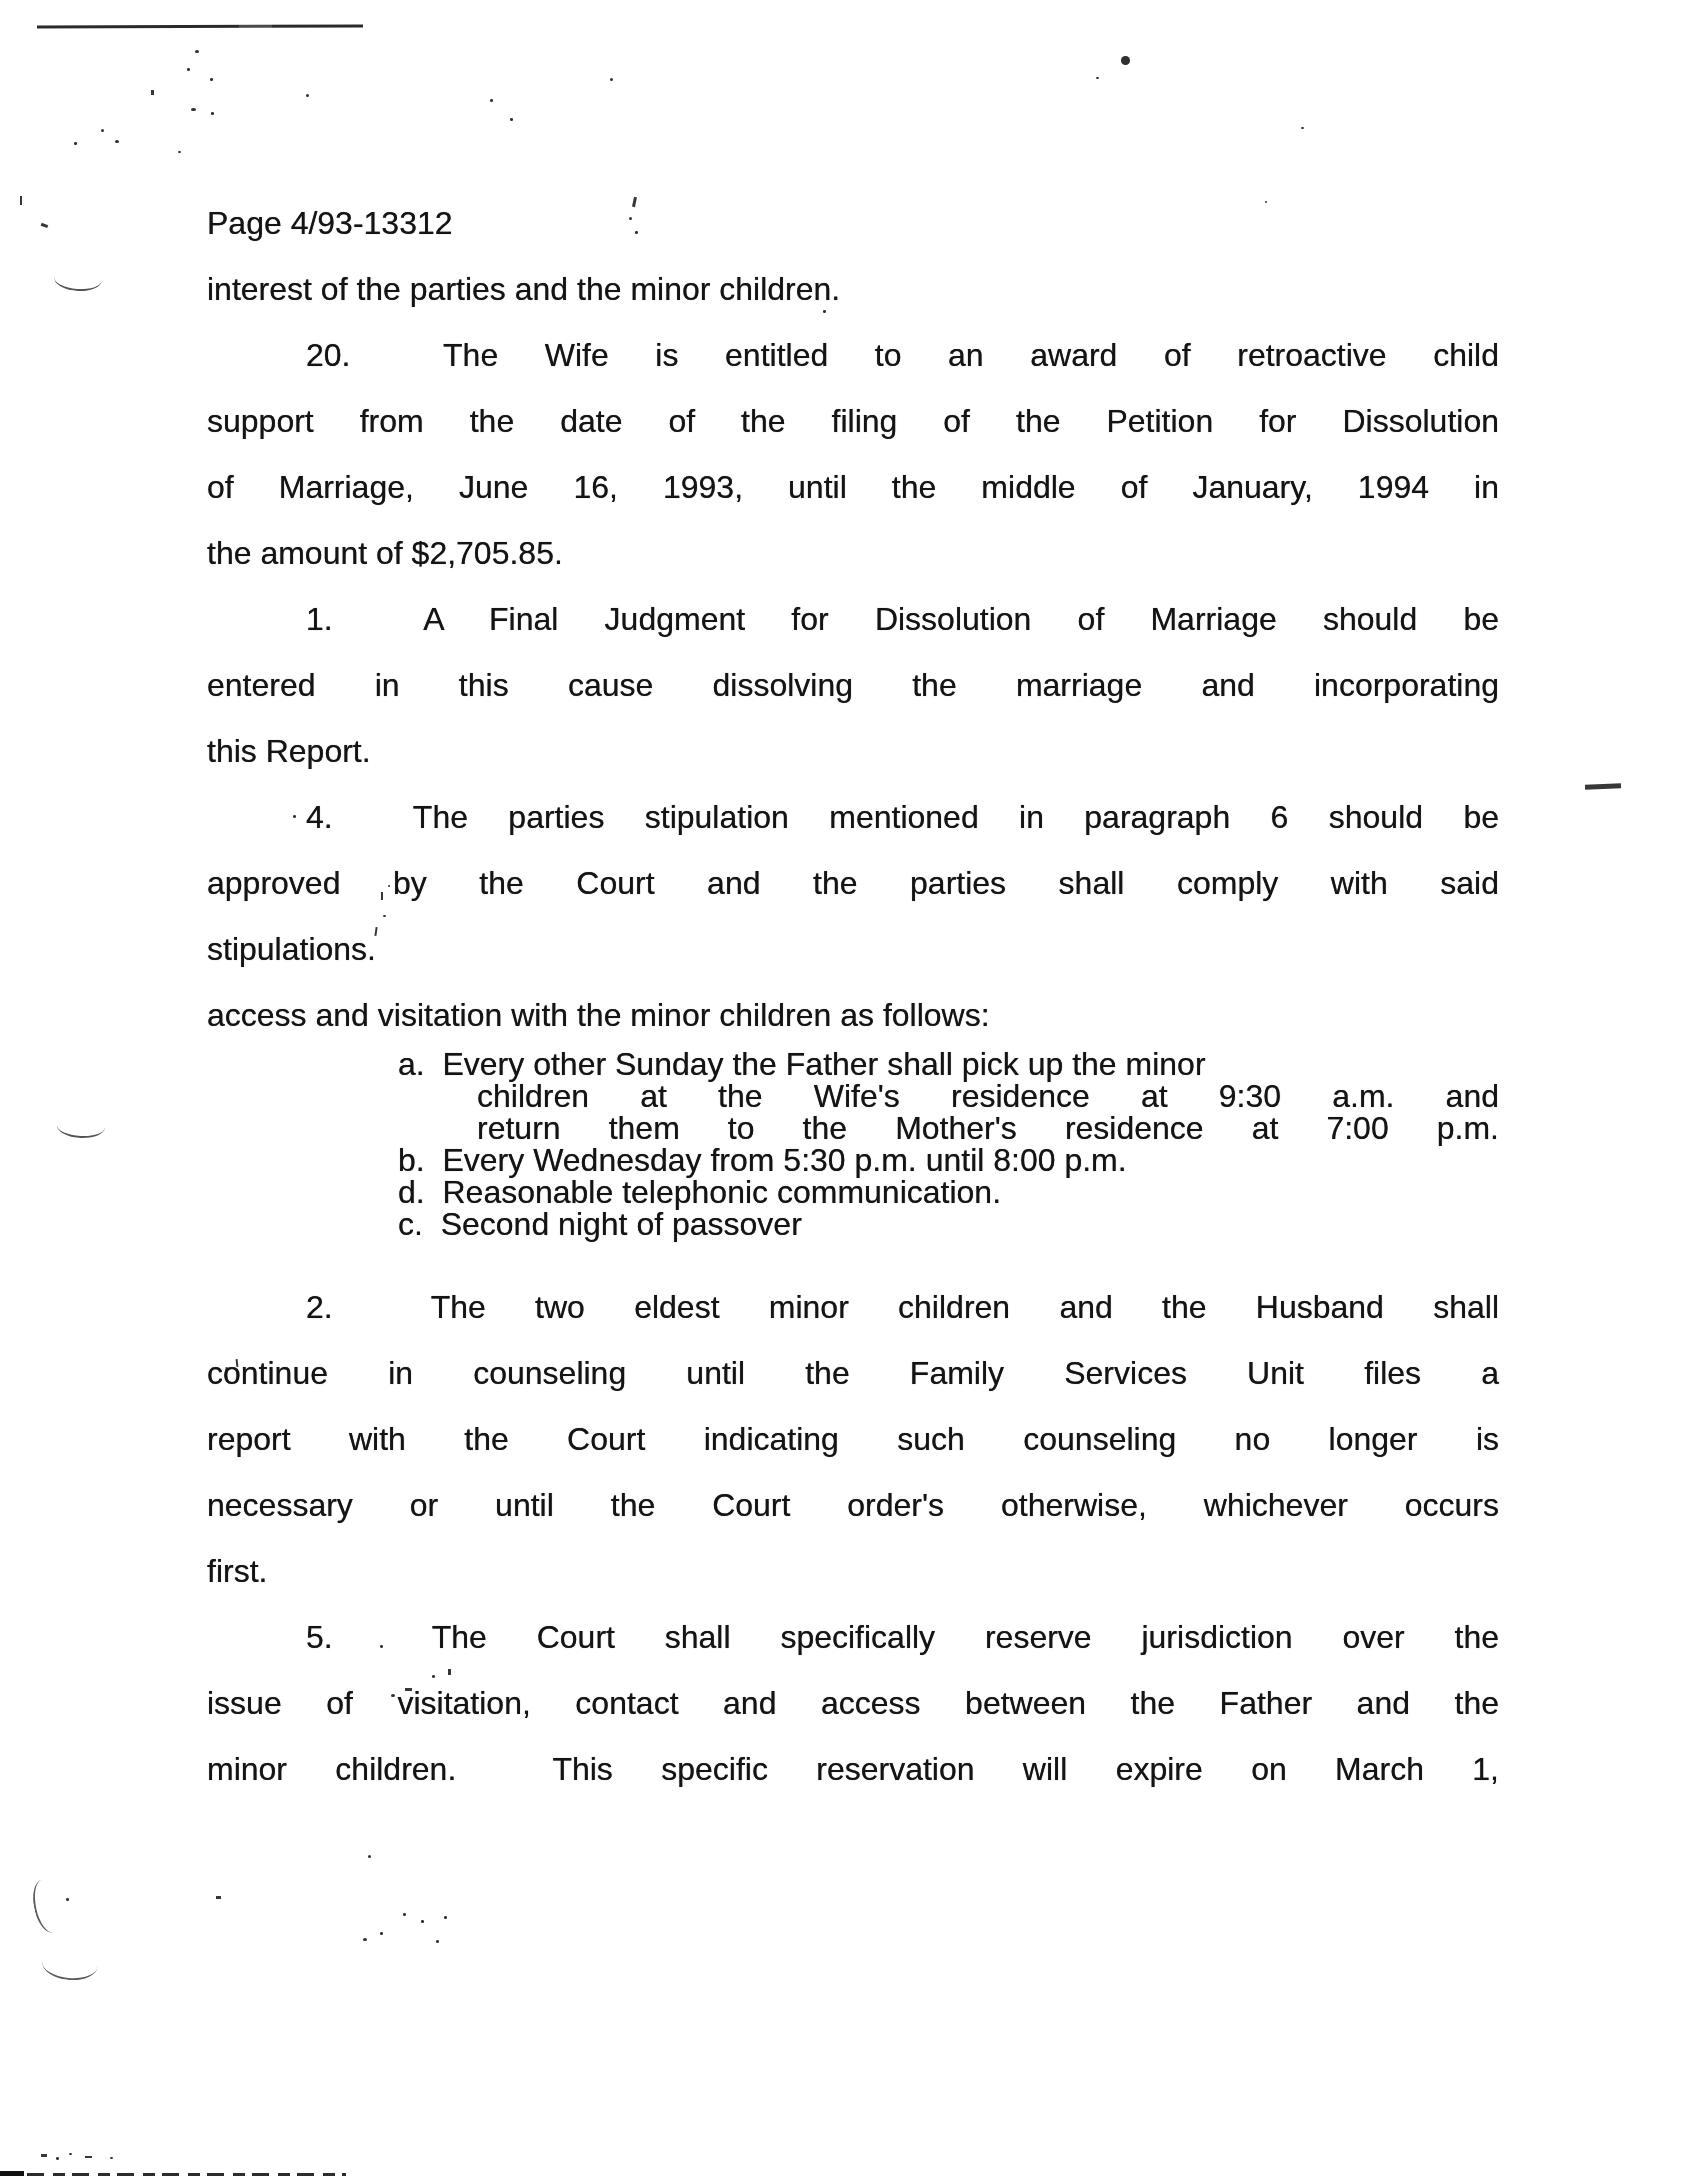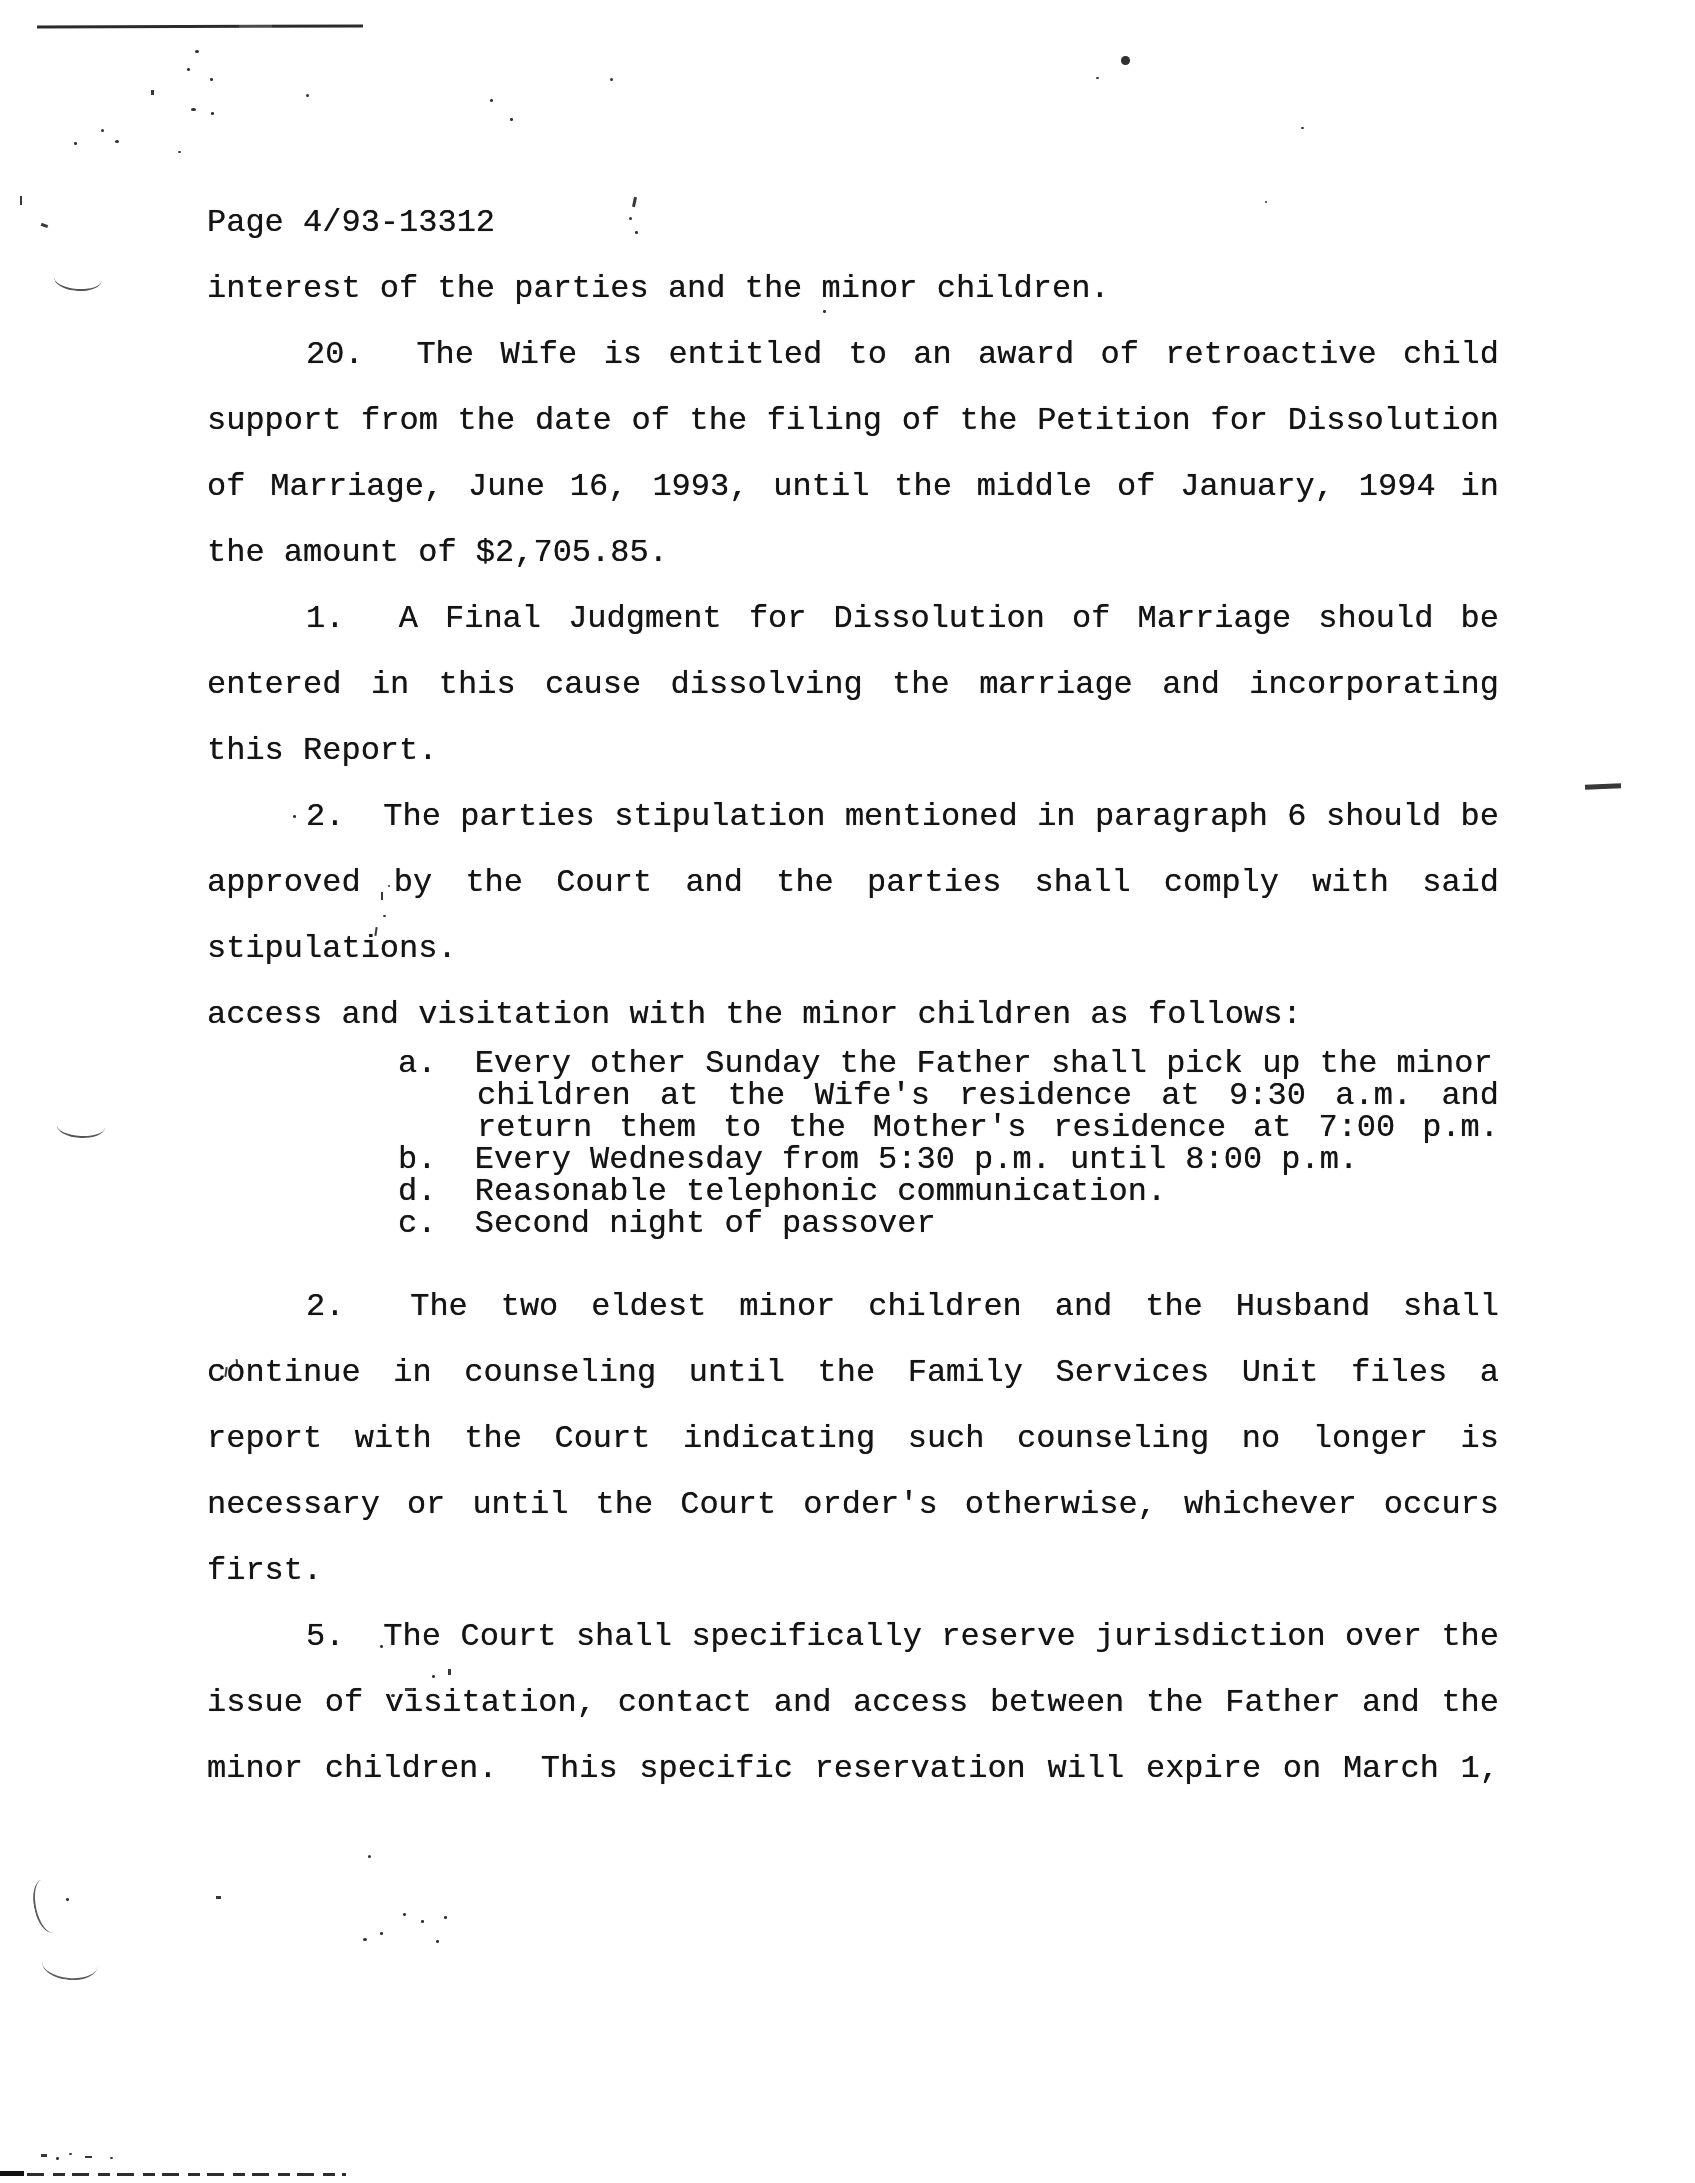--- a/index.html
+++ b/index.html
@@ -1,21 +1,21 @@
 <!DOCTYPE html>
 <html style="font-size:10.6px"><head>
 <meta charset="utf-8">
 <style>
   html,body{margin:0;padding:0;background:#e8e8e8;}
   .page{
     position:relative;
     width:1696px;height:2183px;
     background:#ffffff;
     overflow:hidden;
-    font-family:Liberation Mono, monospace;
+    font-family:Liberation Sans, sans-serif;
     color:#141414;
   }
   .textcol{
     position:absolute;
     left:207px;top:190px;
     width:1292px;
     font-size:32px;
     line-height:66px;
     text-shadow:0 0 0.7px rgba(10,10,10,0.75);
   }
@@ -117,21 +117,21 @@
   <div class="textcol">
     <div class="ln">Page 4/93-13312</div>
     <div class="ln">interest of the parties and the minor children.</div>
     <div class="ln jst ind">20.  The Wife is entitled to an award of retroactive child</div>
     <div class="ln jst">support from the date of the filing of the Petition for Dissolution</div>
     <div class="ln jst">of Marriage, June 16, 1993, until the middle of January, 1994 in</div>
     <div class="ln">the amount of $2,705.85.</div>
     <div class="ln jst ind">1.  A Final Judgment for Dissolution of Marriage should be</div>
     <div class="ln jst">entered in this cause dissolving the marriage and incorporating</div>
     <div class="ln">this Report.</div>
-    <div class="ln jst ind">2.  The parties stipulation mentioned in paragraph 6 should be</div>
+    <div class="ln jst ind">4.  The parties stipulation mentioned in paragraph 6 should be</div>
     <div class="ln jst">approved by the Court and the parties shall comply with said</div>
     <div class="ln">stipulations.</div>
     <div class="ln">access and visitation with the minor children as follows:</div>
     <div class="ln sl la">a.  Every other Sunday the Father shall pick up the minor</div>
     <div class="ln sl jst lb">children at the Wife's residence at 9:30 a.m. and</div>
     <div class="ln sl jst lb">return them to the Mother's residence at 7:00 p.m.</div>
     <div class="ln sl la">b.  Every Wednesday from 5:30 p.m. until 8:00 p.m.</div>
     <div class="ln sl la">d.  Reasonable telephonic communication.</div>
     <div class="ln sl la">c.  Second night of passover</div>
     <div class="ln jst ind gap">2.  The two eldest minor children and the Husband shall</div>

